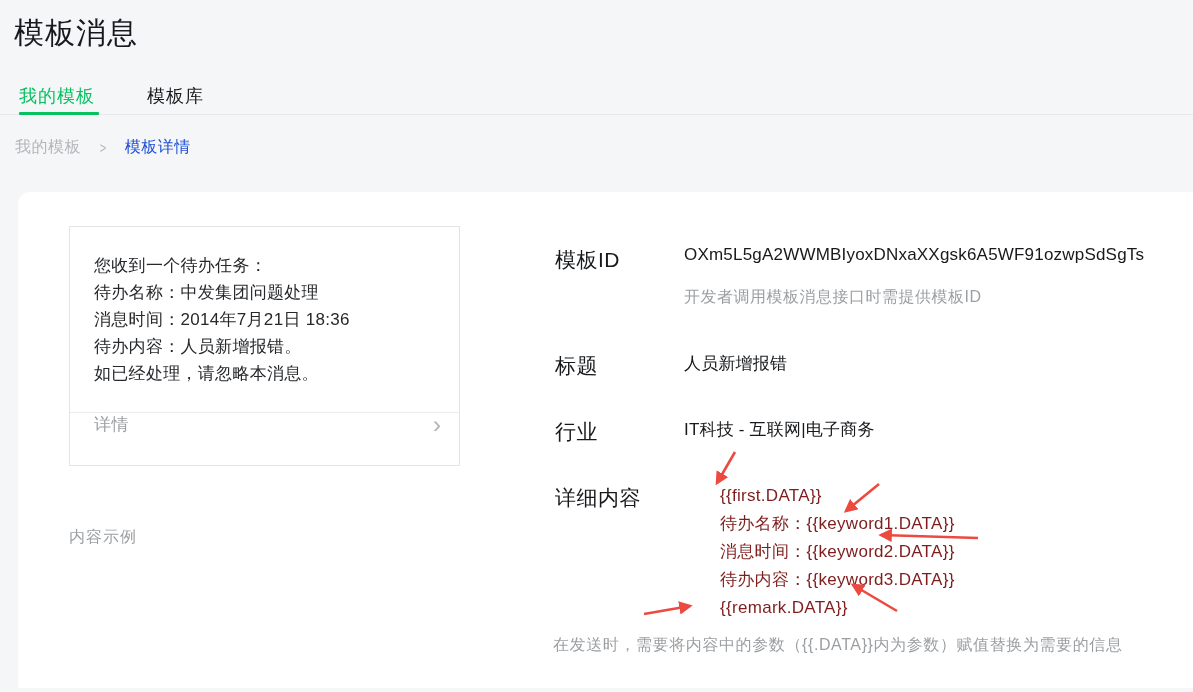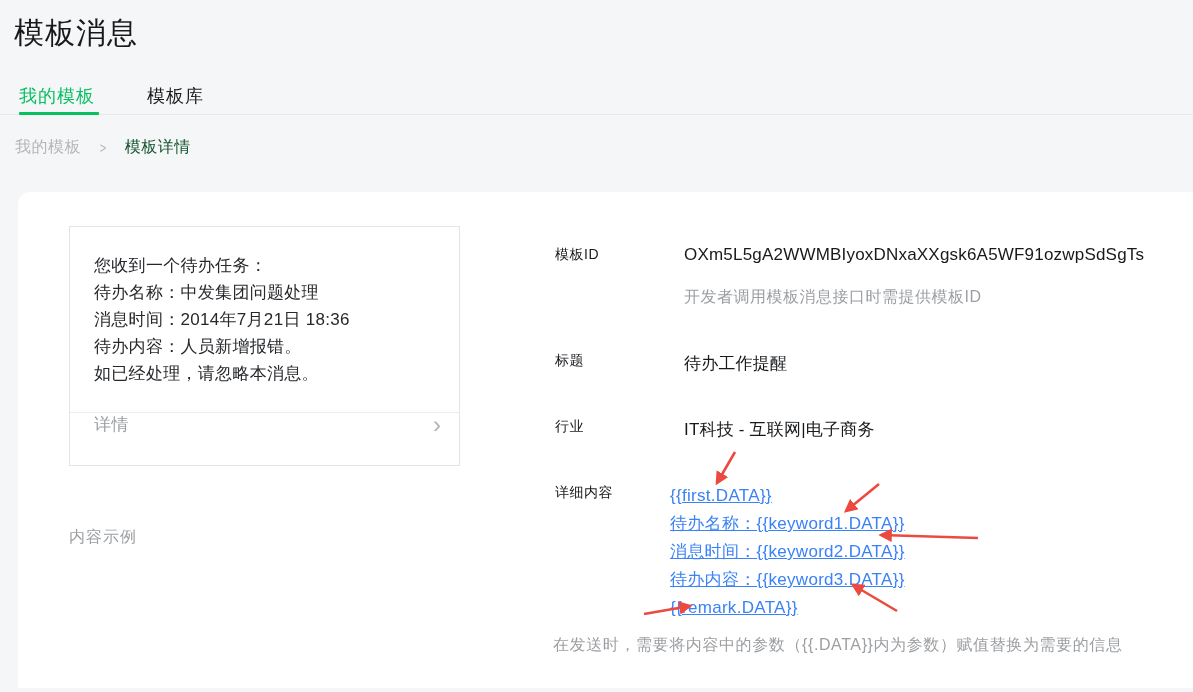--- a/index.html
+++ b/index.html
@@ -26,21 +26,21 @@
   .tab-underline{
     position:absolute;left:19px;top:112px;width:80px;height:3px;background:#07c160;border-radius:1px;
   }
   .breadcrumb{
     position:absolute;left:15px;top:137px;
     font-size:16px;letter-spacing:0.5px;
     display:flex;align-items:center;
   }
   .bc-parent{color:#b4b7ba;cursor:pointer;}
   .bc-sep{color:#b4b7ba;font-size:14px;margin:0 17px 0 18px;transform:scaleX(0.8);}
-  .bc-current{color:#14532d;}
+  .bc-current{color:#1d4ed8;}
   .card{
     position:absolute;left:18px;top:192px;width:1200px;height:496px;
     background:#ffffff;border-radius:12px 0 0 0;
   }
   .preview-box{
     position:absolute;left:51px;top:34px;width:391px;height:240px;
     border:1px solid #e3e4e5;background:#fff;box-sizing:border-box;padding-left:33px;
   }
   .preview-body{
     position:absolute;left:24px;top:25px;right:16px;
@@ -53,31 +53,31 @@
     position:absolute;left:24px;right:18px;top:186px;height:53px;
     display:flex;align-items:flex-start;justify-content:space-between;cursor:pointer;
   }
   .detail-label{font-size:17px;color:#9b9ea1;letter-spacing:0.5px;}
   .detail-chev{font-size:24px;color:#b0b3b6;line-height:1;font-weight:400;}
   .preview-caption{
     position:absolute;left:51px;top:335px;width:391px;text-align:left;
     font-size:16px;color:#9b9ea1;letter-spacing:1px;
   }
   .f-label{
-    position:absolute;left:537px;font-size:14px;color:#17191c;letter-spacing:0.5px;
+    position:absolute;left:537px;font-size:21px;color:#17191c;letter-spacing:0.5px;
   }
   .f-value{
     position:absolute;left:666px;font-size:17px;color:#17191c;letter-spacing:0.2px;
   }
   .f-hint{
     position:absolute;left:666px;font-size:16px;color:#9c9fa2;letter-spacing:0.5px;
   }
   .content-lines{
-    position:absolute;left:652px;top:290px;
-    font-size:17px;line-height:28px;color:#3b82f6;letter-spacing:0.3px;text-decoration:underline;
+    position:absolute;left:702px;top:290px;
+    font-size:17px;line-height:28px;color:#7f1d1d;letter-spacing:0.3px;
   }
   .send-note{
     position:absolute;left:535px;top:443px;
     font-size:16px;color:#9c9fa2;letter-spacing:0.6px;
   }
   .arrows{
     position:absolute;left:0;top:0;width:1193px;height:692px;
     pointer-events:none;
   }
 </style>
@@ -115,21 +115,21 @@
         <span class="detail-chev">›</span>
       </div>
     </div>
     <div class="preview-caption">内容示例</div>
 
     <div class="f-label" style="top:54px;">模板ID</div>
     <div class="f-value" style="top:53px;">OXm5L5gA2WWMBIyoxDNxaXXgsk6A5WF91ozwpSdSgTs</div>
     <div class="f-hint" style="top:95px;text-align:center;">开发者调用模板消息接口时需提供模板ID</div>
 
     <div class="f-label" style="top:160px;">标题</div>
-    <div class="f-value" style="top:160px;">待办工作提醒</div>
+    <div class="f-value" style="top:160px;">人员新增报错</div>
 
     <div class="f-label" style="top:226px;">行业</div>
     <div class="f-value" style="top:226px;">IT科技 - 互联网|电子商务</div>
 
     <div class="f-label" style="top:292px;">详细内容</div>
     <div class="content-lines">
       <div>{{first.DATA}}</div>
       <div>待办名称：{{keyword1.DATA}}</div>
       <div>消息时间：{{keyword2.DATA}}</div>
       <div>待办内容：{{keyword3.DATA}}</div>

